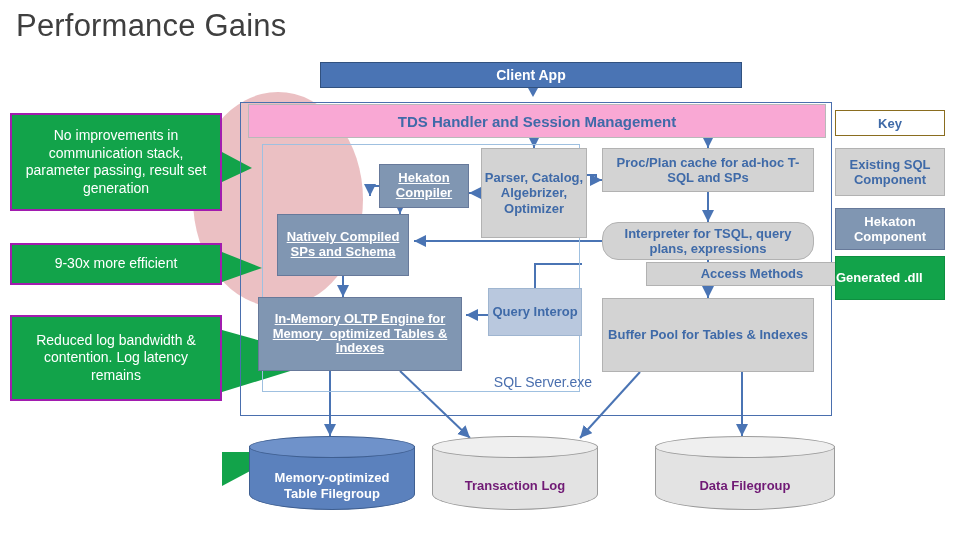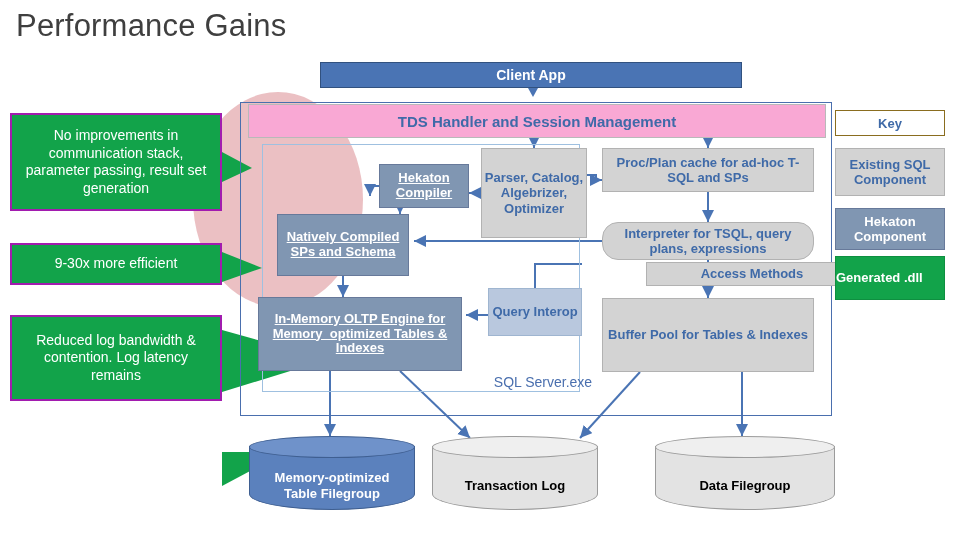--- a/index.html
+++ b/index.html
@@ -157,21 +157,21 @@
     border: 1px solid #8a8a8a;
     border-radius: 50%;
   }
   .cyl-label {
     color: #ffffff;
     font-size: 13px;
     font-weight: bold;
     text-align: center;
     line-height: 1.2;
   }
-  .cyl-label.dark { color: #000000; }
+  .cyl-label.dark { color: #701a75; }
 
   .cyl-blue .cyl-body { background: #5b81bd; border-color: #3f5f91; }
   .cyl-blue .cyl-top { background: #6f92ca; border-color: #3f5f91; }
   .cyl-gray .cyl-body { background: #e3e3e3; border-color: #9b9b9b; }
   .cyl-gray .cyl-top { background: #efefef; border-color: #9b9b9b; }
 
   
   .callout {
     background: #12a34a;
     border: 2px solid #a21caf;

